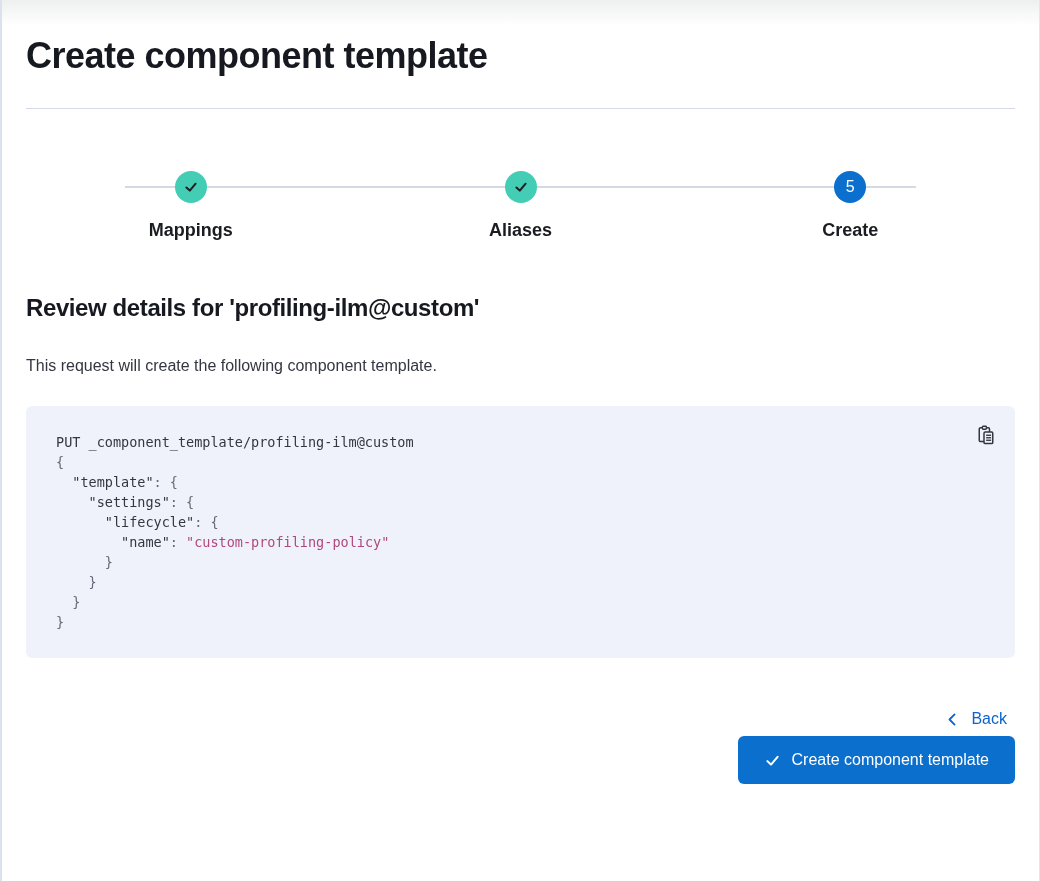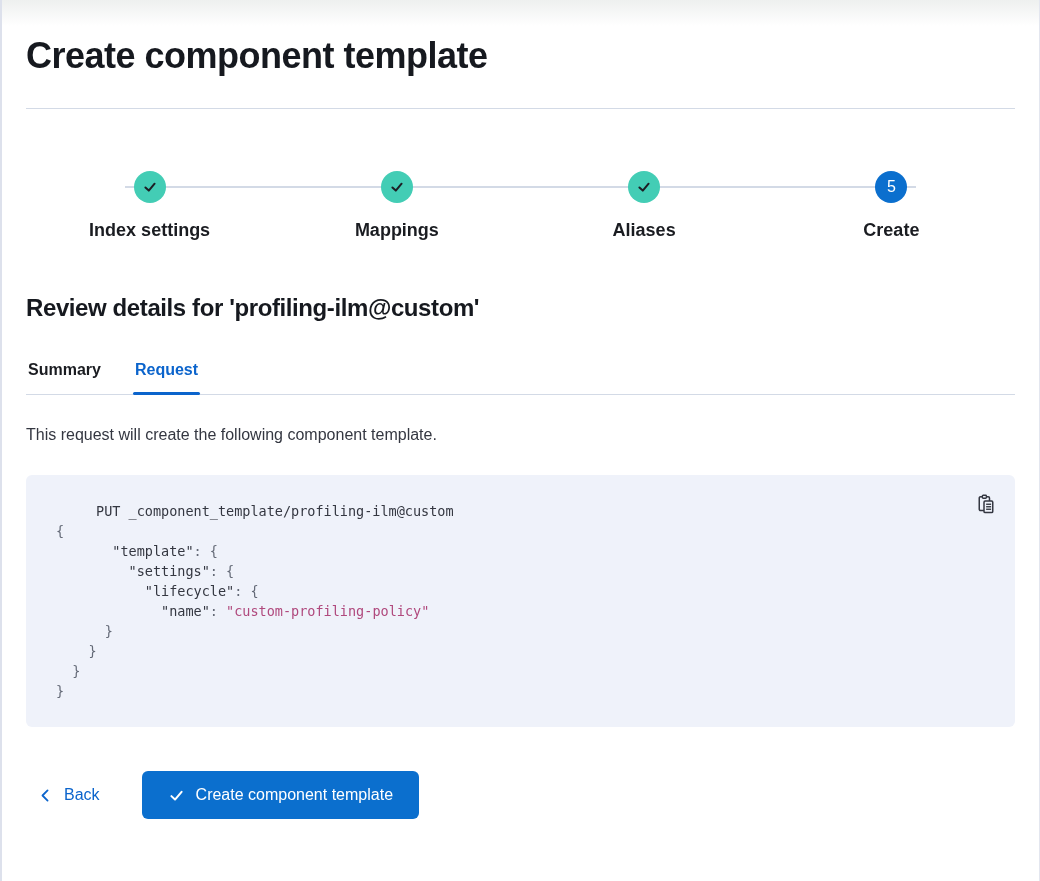--- a/index.html
+++ b/index.html
@@ -105,30 +105,30 @@
     padding: 26px 30px;
     position: relative;
   }
   .code {
     margin: 0;
     font-family: "DejaVu Sans Mono", "Liberation Mono", monospace;
     font-size: 13.5px; line-height: 20px;
     color: var(--text-body, #343741);
     white-space: pre;
   }
-  .code .k { color: var(--text-body, #343741); margin-left: 40px; }
+  .code .k { color: var(--text-body, #343741); }
   .code .p { color: var(--code-punct, #646a77); }
   .code .s { color: var(--code-string, #b0497d); }
   .copy-btn {
     position: absolute; top: 14px; right: 14px;
     background: none; border: none; cursor: pointer; padding: 5px;
     border-radius: 4px;
   }
 
-  .footer { margin-top: 44px; display: flex; align-items: center; }
+  .footer { margin-top: 44px; display: flex; align-items: flex-end; flex-direction: column; }
   .back-link {
     display: inline-flex; align-items: center; gap: 11px;
     color: var(--link-blue, #0b64cc);
     font-size: 16px; font-weight: 500;
     background: none; border: none; cursor: pointer;
     padding: 8px 8px 8px 12px; font-family: inherit;
   }
   .create-btn {
     margin-left: 34px;
     display: inline-flex; align-items: center; gap: 11px;
@@ -145,28 +145,20 @@
 <div class="page">
   <div class="top-fade"></div>
   <div class="content">
 
     <h1 class="title">Create component template</h1>
     <hr class="divider">
 
     <div class="stepper">
       <div class="stepper-track"></div>
 
-        <button class="step">
-          <span class="step-circle complete">
-            <svg width="16" height="16" viewBox="0 0 16 16" fill="none">
-              <path d="M3.4 8.5 L6.8 11.6 L12.6 4.7" stroke="#1d1e24" stroke-width="2" stroke-linecap="round" stroke-linejoin="round"></path>
-            </svg>
-          </span>
-          <span class="step-label">Index settings</span>
-        </button>
         <button class="step">
           <span class="step-circle complete">
             <svg width="16" height="16" viewBox="0 0 16 16" fill="none">
               <path d="M3.4 8.5 L6.8 11.6 L12.6 4.7" stroke="#1d1e24" stroke-width="2" stroke-linecap="round" stroke-linejoin="round"></path>
             </svg>
           </span>
           <span class="step-label">Mappings</span>
         </button>
         <button class="step">
           <span class="step-circle complete">
@@ -177,24 +169,20 @@
           <span class="step-label">Aliases</span>
         </button>
         <button class="step">
           <span class="step-circle current">5</span>
           <span class="step-label">Create</span>
         </button>
       </div>
 
     <h2 class="review-heading">Review details for 'profiling-ilm@custom'</h2>
 
-    <div class="tabs">
-      <button class="tab">Summary</button>
-      <button class="tab active">Request</button>
-    </div>
 
     <p class="description">This request will create the following component template.</p>
 
     <div class="code-panel">
       <pre class="code" id="code"><span class="k">PUT _component_template/profiling-ilm@custom</span>
 <span class="p">{</span>
 <span class="p">  </span><span class="k">"template"</span><span class="p">: {</span>
 <span class="p">    </span><span class="k">"settings"</span><span class="p">: {</span>
 <span class="p">      </span><span class="k">"lifecycle"</span><span class="p">: {</span>
 <span class="p">        </span><span class="k">"name"</span><span class="p">: </span><span class="s">"custom-profiling-policy"</span>

